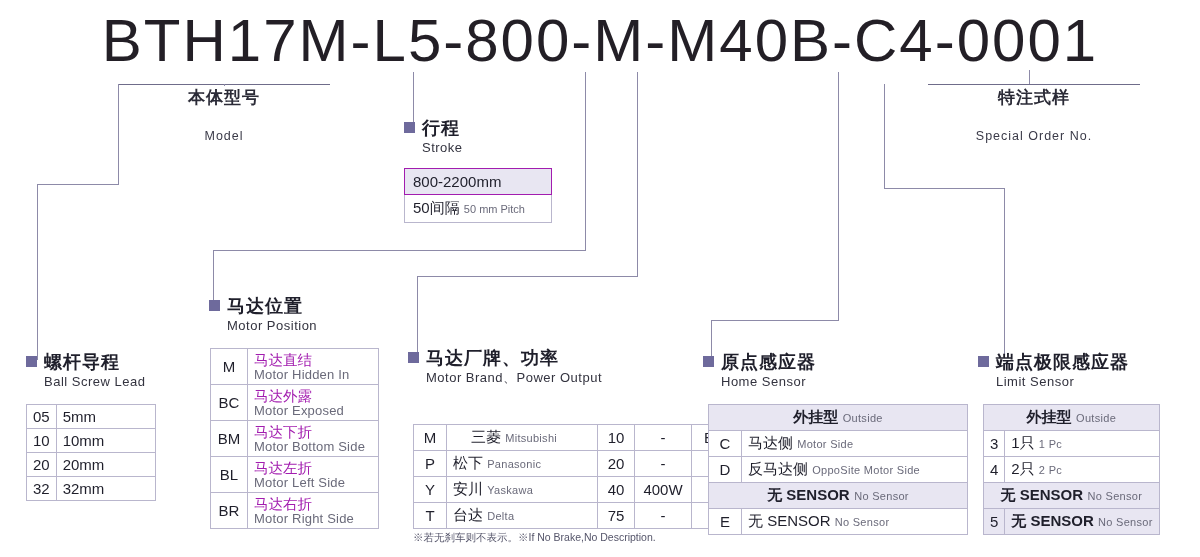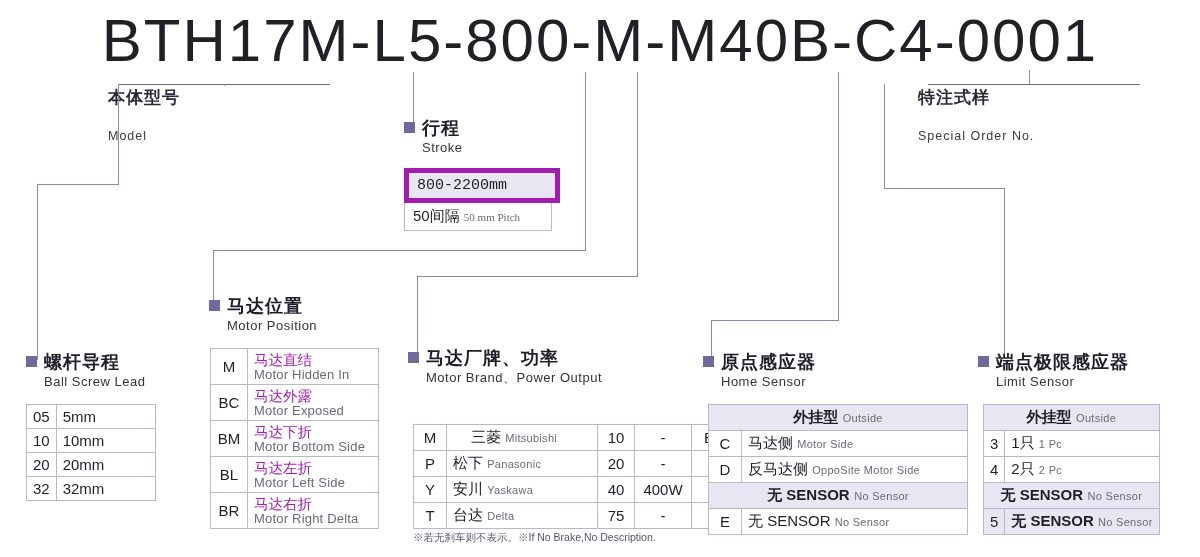--- a/index.html
+++ b/index.html
@@ -26,21 +26,21 @@
     white-space:nowrap;
   }
   .partnum span{display:inline-block;}
 
   
   .ln{position:absolute;background:#8d8aa8;}
   .lnv{width:1px;}
   .lnh{height:1px;}
 
   
-  .toplabel{position:absolute;}
+  .toplabel{position:absolute;text-align:center;}
   .toplabel .cn{
     font-size:17px;font-weight:bold;color:#2b2b37;line-height:20px;
     letter-spacing:1px;
   }
   .toplabel .en{
     font-size:12.5px;color:#3a3a48;line-height:16px;letter-spacing:1px;margin-top:20px;
   }
   .toprule{position:absolute;height:1px;background:#6f6c8a;}
 
   
@@ -85,28 +85,28 @@
   .stack .en2{font-size:13px;color:#6a6a7a;line-height:13px;letter-spacing:.2px;}
 
   tr.shade td{background:#e8e6f2;}
   .note{
     font-size:10.5px;color:#55556a;margin-top:4px;white-space:nowrap;
   }
 
   
   .strokebox{position:absolute;}
   .strokebox .row1{
-    border:5px solid #a21caf;background:#e8e6f2;
-    font-size:15px;color:#1f1f2b;padding:4px 8px;width:130px;font-family:Liberation Mono, monospace;
+    border:1px solid #a21caf;background:#e8e6f2;
+    font-size:15px;color:#1f1f2b;padding:4px 8px;width:130px;
   }
   .strokebox .row2{
     border:1px solid #b9b6cd;border-top:none;background:#ffffff;
     font-size:15px;color:#1f1f2b;padding:4px 8px;width:130px;
   }
-  .strokebox .row2 .sm{font-size:11px;color:#6a6a7a;font-family:Liberation Serif, serif;}
+  .strokebox .row2 .sm{font-size:11px;color:#6a6a7a;}
 </style>
 </head>
 <body>
 
 <div class="root">
 
   <div class="partnum">
     <span>BTH17M-L5-800-M-M40B-C4-0001</span>
   </div>
 
@@ -231,21 +231,21 @@
         <td class="code">BL</td>
         <td class="stack">
           <div class="cn2">马达左折</div>
           <div class="en2">Motor Left Side</div>
         </td>
       </tr>
       <tr>
         <td class="code">BR</td>
         <td class="stack">
           <div class="cn2">马达右折</div>
-          <div class="en2">Motor Right Delta</div>
+          <div class="en2">Motor Right Side</div>
         </td>
       </tr>
     </tbody>
   </table>
 
   <div class="sect" style="left:408px;top:348px;">
     <div class="head">
       <div class="bullet"></div>
       <div class="titles">
         <div class="cn">马达厂牌、功率</div>

